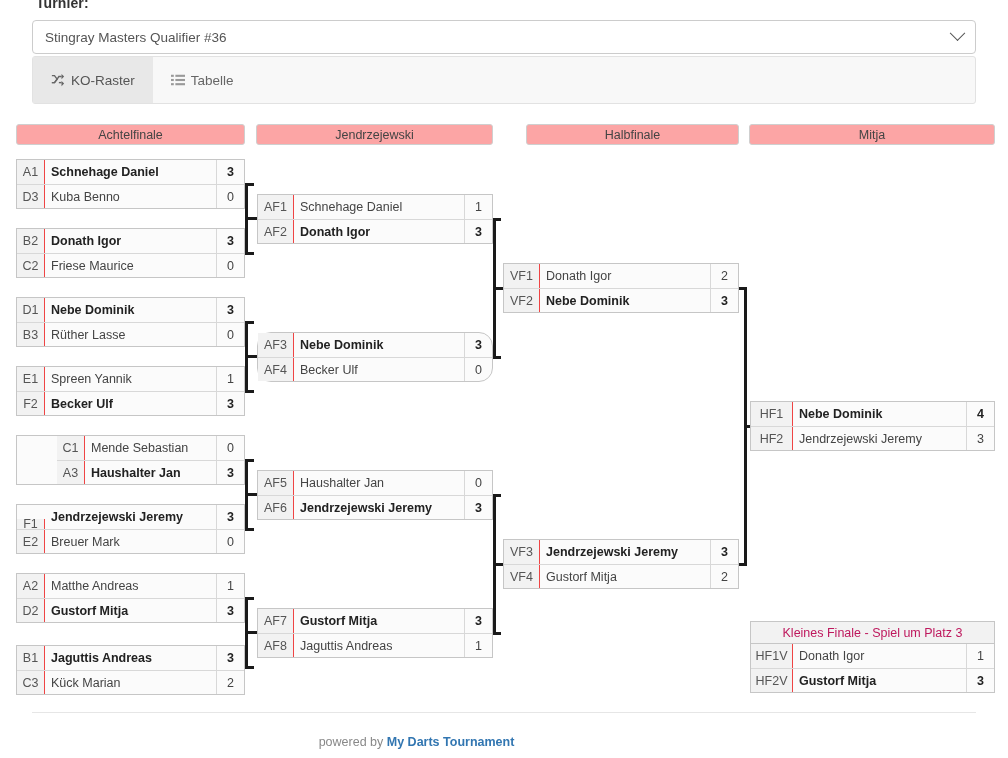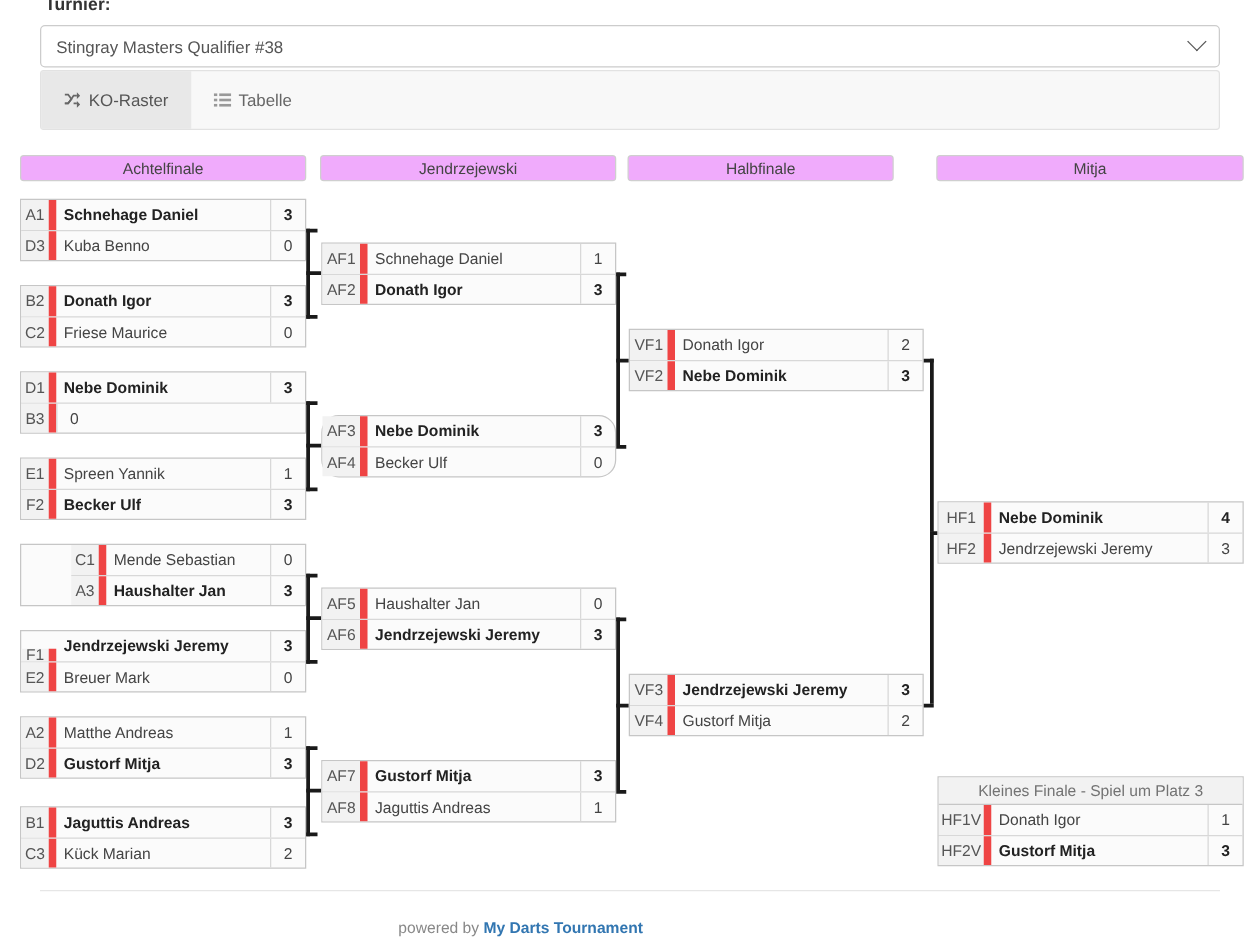--- a/index.html
+++ b/index.html
@@ -63,50 +63,50 @@
   .tab.active {
     background: #e8e8e8;
     color: #555;
   }
   .icon-shuffle, .icon-list { display:inline-block; line-height:0; }
 
   
   .round-header {
     position: absolute;
     height: 21px;
-    background: #f0abfc;
+    background: #fca5a5;
     border: 1px solid #cfcfcf;
     border-radius: 3px;
     font-size: 12.5px;
     color: #444;
     display: flex; align-items: center; justify-content: center;
   }
 
   .match {
     position: absolute;
     border: 1px solid #c6c6c6;
     background: #fbfbfb;
     font-size: 12.5px;
   }
   .match .m-title {
     height: 22px;
     border-bottom: 1px solid #c6c6c6;
     background: #f2f2f2;
     display: flex; align-items: center; justify-content: center;
-    font-size: 12.5px; color: #737373;
+    font-size: 12.5px; color: #be185d;
   }
   .m-row {
     display: flex; align-items: stretch;
     height: 24px;
   }
   .m-row + .m-row { border-top: 1px solid #d8d8d8; }
   .m-seed {
     flex: 0 0 auto;
     background: #f2f2f2;
-    border-right: 6px solid #ef4444;
+    border-right: 1px solid #ef4444;
     display: flex; align-items: center; justify-content: center;
     color: #555;
     font-size: 12.5px;
   }
   .m-name {
     flex: 1 1 auto;
     display: flex; align-items: center;
     padding-left: 6px;
     color: #444;
     white-space: nowrap; overflow: hidden;
@@ -135,21 +135,21 @@
   .footer-text a { color: #3276b1; font-weight: bold; text-decoration: none; }
 </style>
 </head>
 <body>
 
 <div id="page">
 
   <div class="turnier-label">Turnier:</div>
 
   <div class="tournament-select">
-    <span class="sel-value">Stingray Masters Qualifier #38</span>
+    <span class="sel-value">Stingray Masters Qualifier #36</span>
     <span class="chev"></span>
   </div>
 
   <div class="tabs-panel">
     <div class="tab active">
       <span class="icon-shuffle">
         <svg width="14" height="14" viewBox="0 0 16 16">
           <path d="M1 3h3l3 4-3 4H1" stroke="#666" stroke-width="1.6" fill="none"></path>
           <path d="M1 11h3l3-4 2-3h3" stroke="#666" stroke-width="1.6" fill="none"></path>
           <path d="M9 11h3" stroke="#666" stroke-width="1.6" fill="none"></path>
@@ -169,21 +169,21 @@
           <rect x="0" y="11.6" width="3.2" height="2.4" fill="#999"></rect>
           <rect x="5" y="11.6" width="11" height="2.4" fill="#999"></rect>
         </svg>
       </span>
       <span>Tabelle</span>
     </div>
   </div>
 
   <div class="round-header" style="left:16px; top:124px; width:229px;">Achtelfinale</div>
   <div class="round-header" style="left:256px; top:124px; width:237px;">Jendrzejewski</div>
-  <div class="round-header" style="left:502px; top:124px; width:213px;">Halbfinale</div>
+  <div class="round-header" style="left:526px; top:124px; width:213px;">Halbfinale</div>
   <div class="round-header" style="left:749px; top:124px; width:246px;">Mitja</div>
 
   <div class="match" style="left:16px; top:159px; width:229px;">
     <div class="m-row winner">
       <span class="m-seed" style="width:28px;">A1</span>
       <span class="m-name">Schnehage Daniel</span>
       <span class="m-score" style="width:28px;">3</span>
     </div>
     <div class="m-row">
       <span class="m-seed" style="width:28px;">D3</span>
@@ -206,20 +206,21 @@
   </div>
 
   <div class="match" style="left:16px; top:297px; width:229px;">
     <div class="m-row winner">
       <span class="m-seed" style="width:28px;">D1</span>
       <span class="m-name">Nebe Dominik</span>
       <span class="m-score" style="width:28px;">3</span>
     </div>
     <div class="m-row">
       <span class="m-seed" style="width:28px;">B3</span>
+      <span class="m-name">Rüther Lasse</span>
       <span class="m-score" style="width:28px;">0</span>
     </div>
   </div>
 
   <div class="match" style="left:16px; top:366px; width:229px;">
     <div class="m-row">
       <span class="m-seed" style="width:28px;">E1</span>
       <span class="m-name">Spreen Yannik</span>
       <span class="m-score" style="width:28px;">1</span>
     </div>

